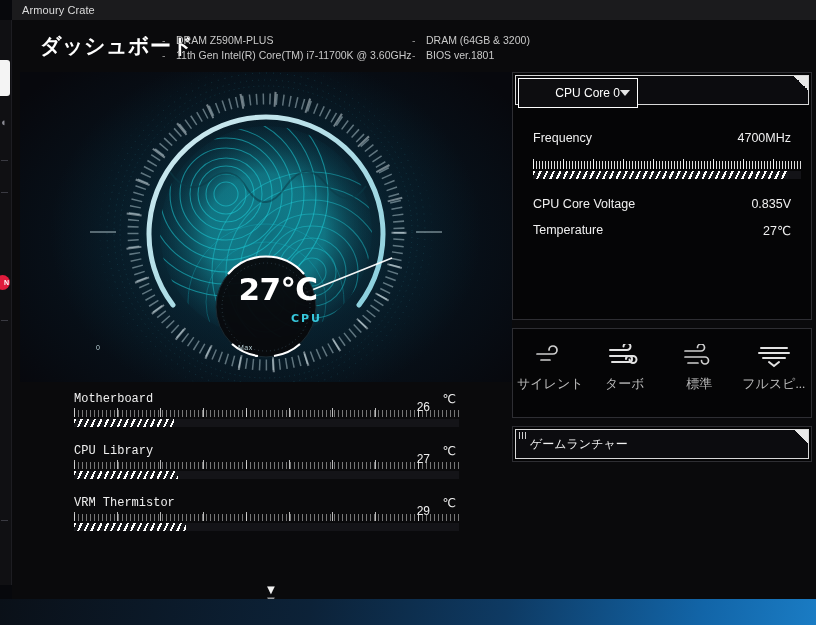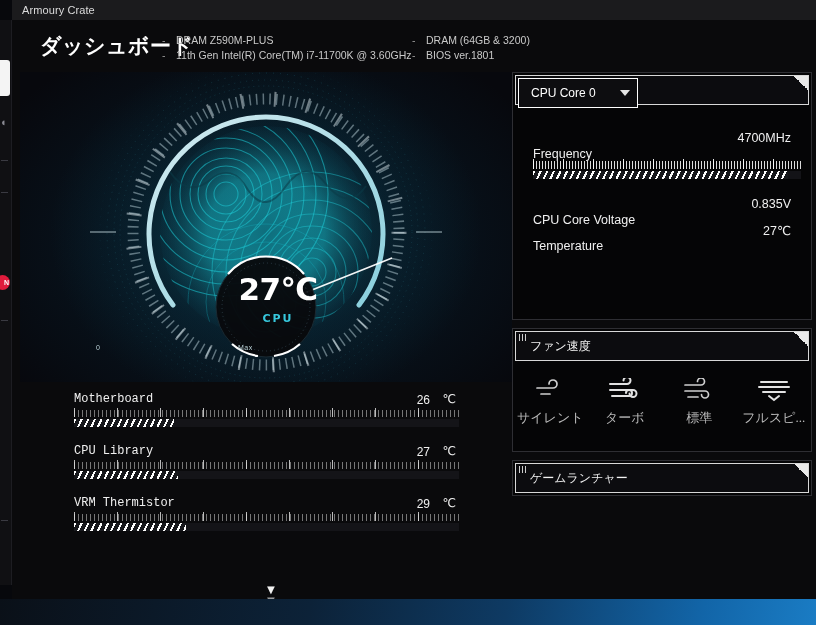--- a/index.html
+++ b/index.html
@@ -114,36 +114,37 @@
   }
   #gauge-temp{
     font-size:31px; font-weight:bold; color:#ffffff;
     line-height:54px; letter-spacing:-.5px;
     font-family:"DejaVu Sans","Liberation Sans",sans-serif;
   }
   #gauge-label{
     font-size:11px; font-weight:bold; color:#37c8dd;
     letter-spacing:2px; margin-top:-4px;
     font-family:"DejaVu Sans","Liberation Sans",sans-serif;
+    text-align:right;
   }
   .gauge-endlabel{
     position:absolute; font-size:7px; color:#bcd3d8; letter-spacing:.5px;
   }
 
   
   #sensors{
     position:absolute; left:56px; top:320px; width:392px;
   }
   .sensor{ position:relative; height:52px; }
   .sensor .name{
     position:absolute; left:6px; top:0;
     font-size:12px; color:#f0f0f0;font-family:Liberation Mono, monospace;
   }
   .sensor .val{
-    position:absolute; right:30px; top:1px;
+    position:absolute; right:30px; top:8px;
     font-size:12px; color:#f0f0f0; text-align:left;
   }
   .sensor .unit{
     position:absolute; right:4px; top:0;
     font-size:12px; color:#f0f0f0;
   }
   .sensor .ruler{
     position:absolute; left:6px; top:18px; width:385px; height:7px;
     background-image:
       repeating-linear-gradient(90deg, #cfcfcf 0 1px, transparent 1px 4px);
@@ -202,33 +203,33 @@
   .head-notch{
     position:absolute; right:0; top:0; width:14px; height:14px;
     background:linear-gradient(225deg,#e9e9e9 0 50%, transparent 50%);
   }
   .panel-body{ position:relative; }
 
   
   .hw-select{
     position:absolute; left:2px; top:2px; width:120px; height:30px;
     background:#0d0d10; border:1px solid #ffffff;
-    display:flex; align-items:center; justify-content:space-between;
+    display:flex; align-items:center; justify-content:flex-end;
     padding:0 7px 0 12px;
   }
   .hw-select .v{ font-size:12px; color:#ffffff; }
   .hw-select .caret{
     width:0;height:0;border-left:5px solid transparent;border-right:5px solid transparent;
     border-top:6px solid #e6e6e6;
   }
 
   
   #cpu-panel .panel-body{ height:212px; padding:24px 18px 0; }
   .mrow{ position:relative; height:26px; }
-  .mrow .k{ position:absolute; left:2px; top:16px; font-size:12.5px; color:#f0f0f0; }
+  .mrow .k{ position:absolute; left:2px; top:0; font-size:12.5px; color:#f0f0f0; }
   .mrow .v{ position:absolute; right:2px; top:0; font-size:12.5px; color:#f0f0f0; }
   .freq-bars{
     position:relative; margin:4px 0 0 2px; width:268px; height:8px;
     background-image:repeating-linear-gradient(90deg,#ffffff 0 1px, transparent 1px 3px);
     opacity:.85;
   }
   .freq-major{
     position:relative; margin:-10px 0 0 2px; width:268px; height:10px;
     background-image:repeating-linear-gradient(90deg,#ffffff 0 1px, transparent 1px 30px);
     opacity:.9;
@@ -487,25 +488,20 @@
           </div>
 
           <div class="mrow">
             <span class="k">Temperature</span>
             <span class="v">27℃</span>
           </div>
         </div>
       </div>
 
       <div class="panel" id="fan-panel">
-        <div class="panel-head">
-          <span class="head-ticks"></span>
-          <span class="head-notch"></span>
-          <span class="title">ファン速度</span>
-        </div>
         <div class="panel-body">
 
           <div class="fan-item">
             <div class="fan-ico">
               <svg width="34" height="24" viewBox="0 0 34 24" fill="none" stroke="#cfcfcf" stroke-width="1.7" stroke-linecap="round">
                 <path d="M4 10 H20 a4 4 0 1 0 -4 -4"></path>
                 <path d="M8 16 H17"></path>
               </svg>
             </div>
             <div class="fan-lbl">サイレント</div>

